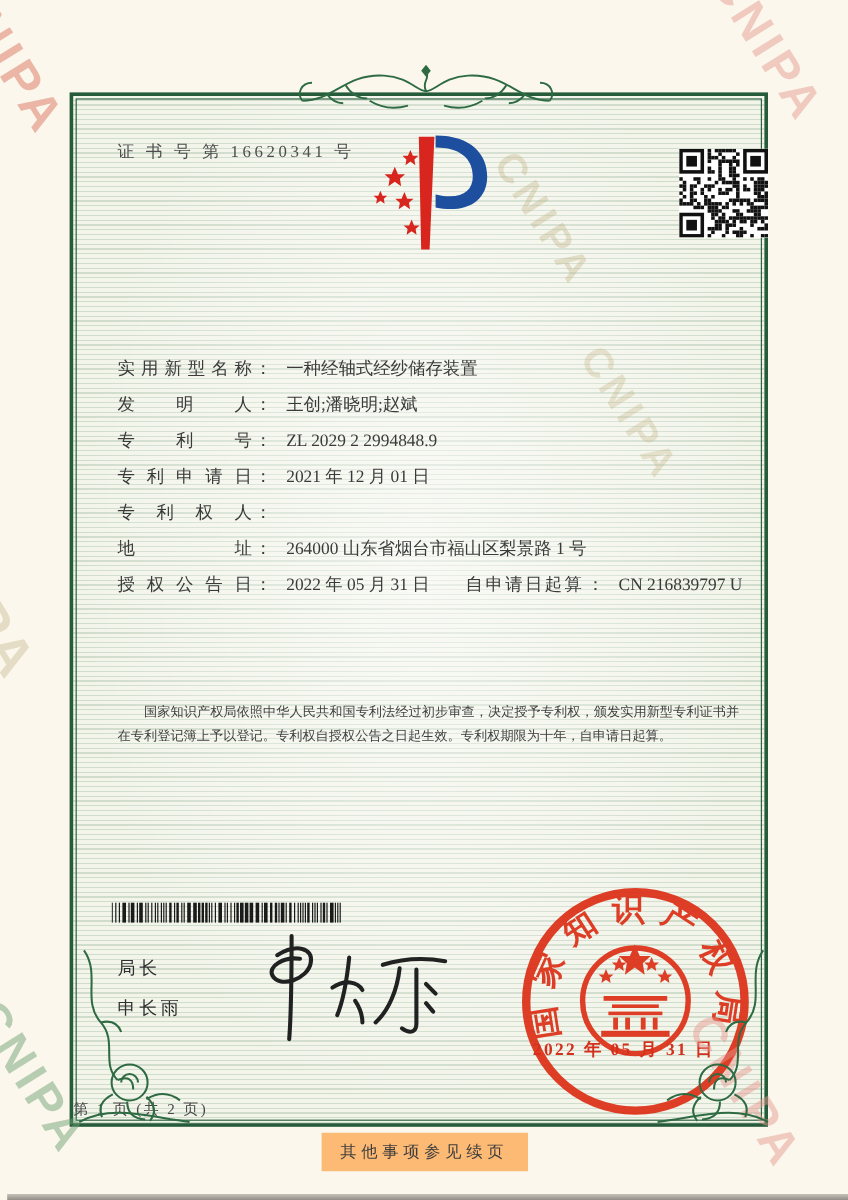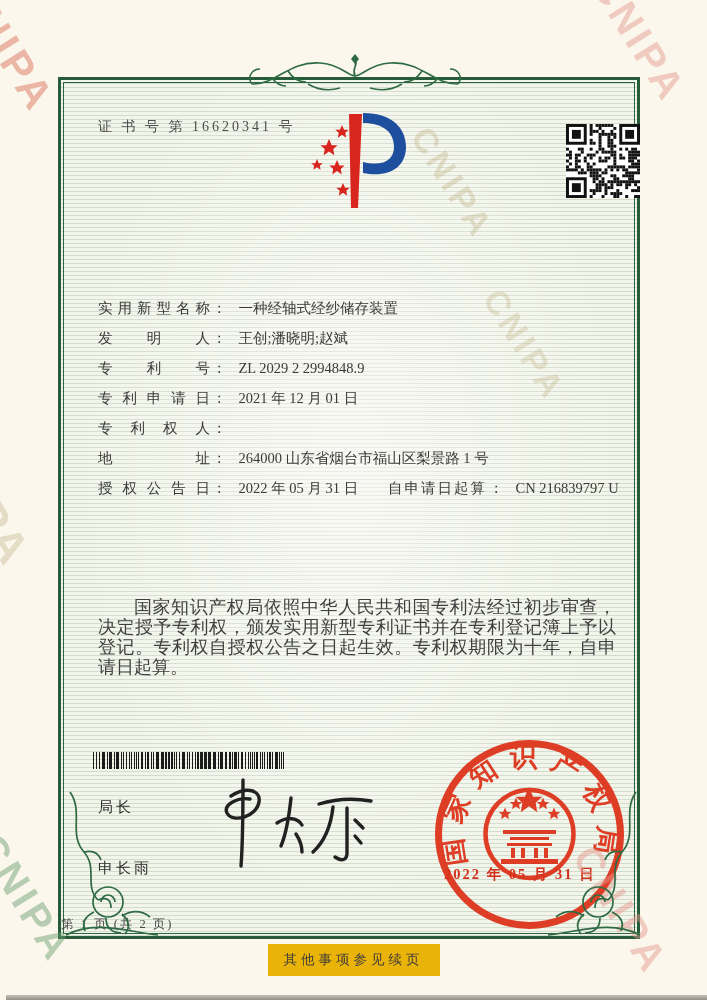--- a/index.html
+++ b/index.html
@@ -50,37 +50,37 @@
     font-size:37px; font-weight:600; color:#1a1a1a; letter-spacing:6px; text-indent:6px;
   }
   .fields{position:absolute; left:37px; top:218px; width:530px; font-size:14.5px; color:#3a3a3a;}
   .field-row{display:flex; line-height:20px; margin-bottom:10px; position:relative;}
   .flabel{display:inline-block; width:112px; text-align:justify; text-align-last:justify;}
   .fcolon{margin:0 2px 0 2px;}
   .fvalue{margin-left:10px; white-space:nowrap;}
   .grant-right{position:absolute; left:290px; top:0; display:flex;}
   .grant-right .flabel2{letter-spacing:2px;}
   .paras{
-    position:absolute; left:37px; top:517px; width:518px;
-    font-size:18px; line-height:20px; color:#3f3f3f; text-align:justify;
+    position:absolute; left:37px; top:504px; width:518px;
+    font-size:11px; line-height:20px; color:#3f3f3f; text-align:justify;
   }
   .paras p{margin:0 0 6px 0; text-indent:2em;}
   .barcode{position:absolute; left:32px; top:672px; width:196px; height:17px;}
   .signer-title{position:absolute; left:37px; top:718px; font-size:15px; color:#2e2e2e; letter-spacing:3px;}
-  .signer-name{position:absolute; left:37px; top:779px; font-size:15px; color:#2e2e2e; letter-spacing:3px;}
+  .signer-name{position:absolute; left:37px; top:751px; font-size:15px; color:#2e2e2e; letter-spacing:3px;}
   .signature{position:absolute; left:142px; top:692px; width:185px; height:100px;}
   .seal{position:absolute; left:372px; top:658px; width:193px; height:193px; opacity:.93; mix-blend-mode:multiply;}
   .seal-date{
     position:absolute; left:383px; top:785px; z-index:5;
     font-size:14.5px; font-weight:600; color:#d5301c; letter-spacing:2px; white-space:nowrap;
   }
   .page-num{position:absolute; left:0; top:836px; width:100%; text-align:left; font-size:12.5px; color:#474747; letter-spacing:2px;}
   .footer-note{
     position:absolute; left:50%; top:944px; transform:translateX(-50%);
-    background:#eab308; padding:7px 16px; font-size:13.5px; color:#3d3d3d; letter-spacing:4px; z-index:3; white-space:nowrap;
+    background:#fdba74; padding:7px 16px; font-size:13.5px; color:#3d3d3d; letter-spacing:4px; z-index:3; white-space:nowrap;
   }
   .scan-edge{position:absolute; left:6px; right:0; bottom:0; height:5px; background:linear-gradient(#c6c2ba,#918e87); z-index:1;}
 </style>
 </head>
 <body>
 
 <div class="page">
 
   <div class="wm wm1">CNIPA</div>
   <div class="wm wm2">CNIPA</div>

